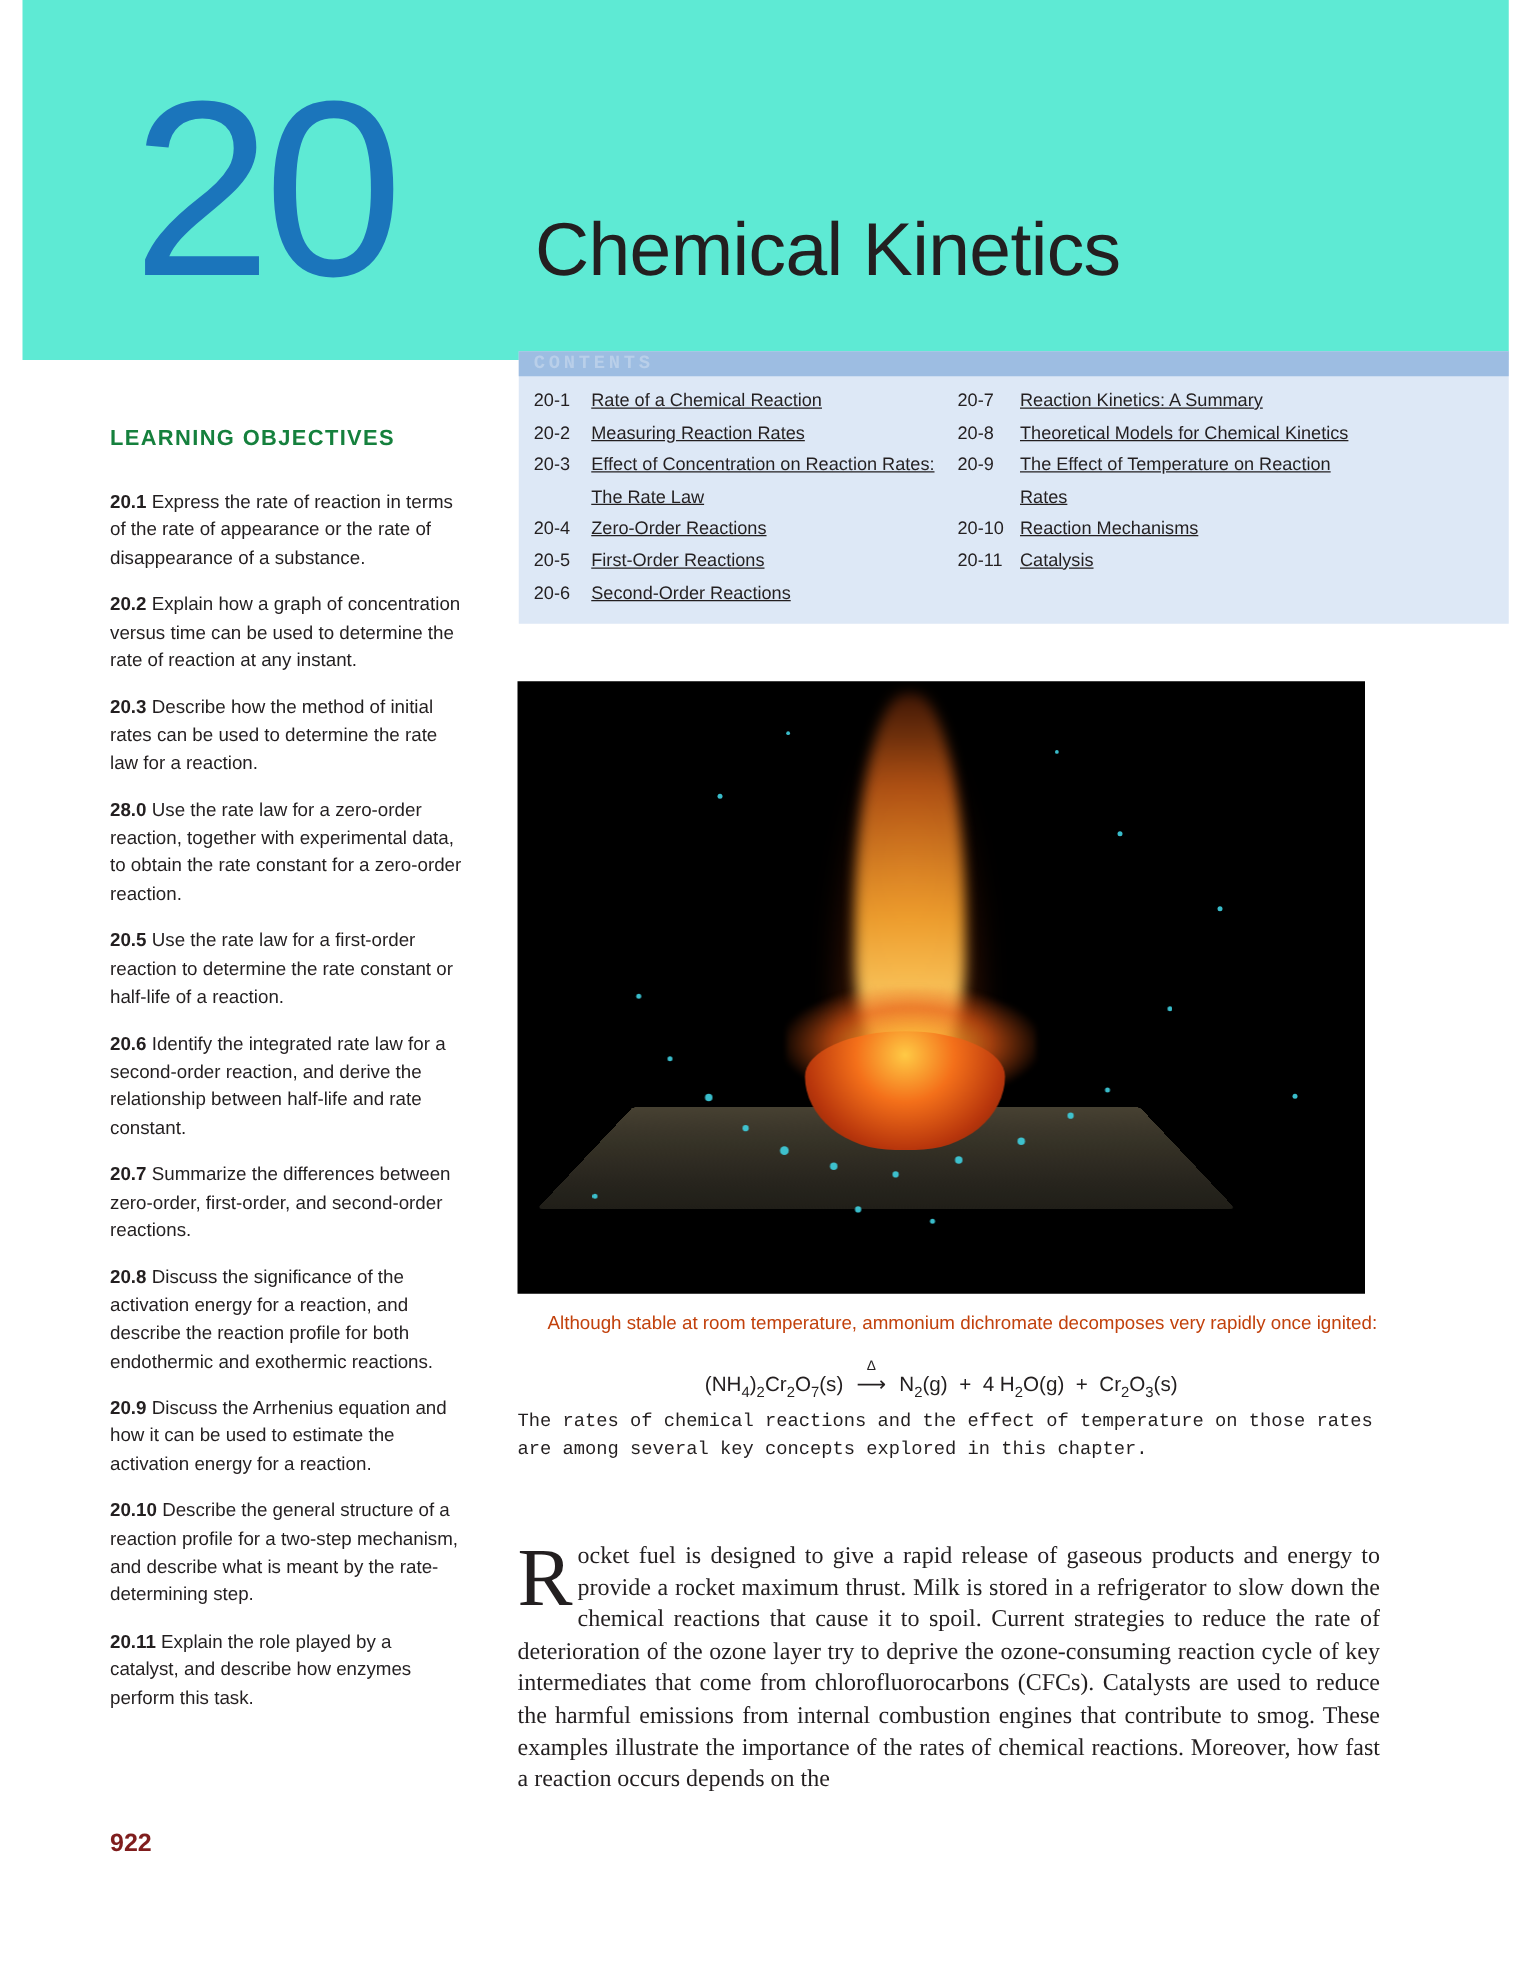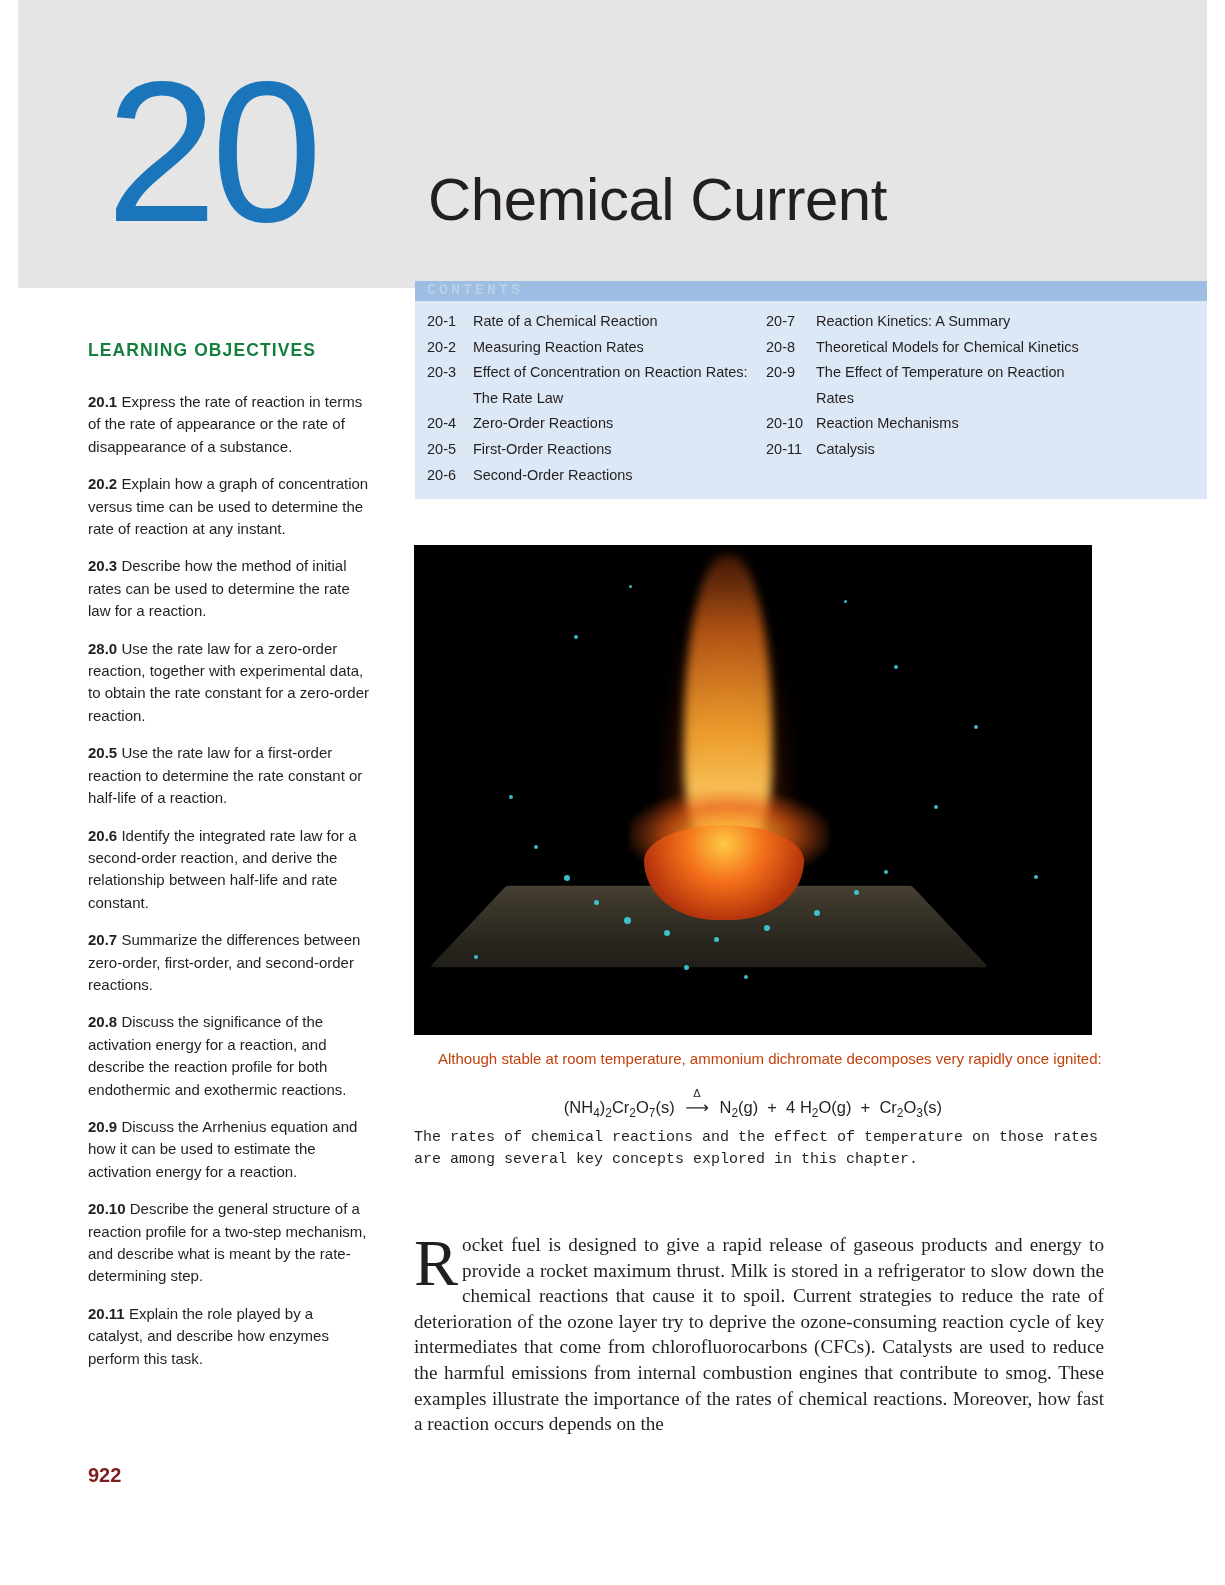--- a/index.html
+++ b/index.html
@@ -16,21 +16,21 @@
     overflow: hidden;
   }
 
   
   .banner {
     position: absolute;
     left: 18px;
     top: 0;
     width: 1189px;
     height: 288px;
-    background: #e5e5e5;
+    background: #5eead4;
   }
   .chapter-number {
     position: absolute;
     left: 88px;
     top: 52px;
     font-size: 200px;
     line-height: 200px;
     color: #1b75bb;
     font-weight: 400;
     letter-spacing: -6px;
@@ -78,20 +78,21 @@
     font-size: 14.5px;
     line-height: 25.6px;
     color: #231f20;
   }
   .toc-col.left { left: 427px; top: 309px; width: 330px; }
   .toc-col.right { left: 766px; top: 309px; width: 330px; }
   .toc-item {
     position: relative;
     padding-left: 46px;
     margin-bottom: 0px;
+    text-decoration: underline;
   }
   .toc-item .num {
     position: absolute;
     left: 0;
     top: 0;
   }
   .toc-col.right .toc-item { padding-left: 50px; }
 
   
   .lo-head {
@@ -240,21 +241,21 @@
     font-size: 20px;
     font-weight: 700;
     color: #7f1d1d;
   }
 </style>
 </head>
 <body>
 
 <div class="banner">
   <div class="chapter-number">20</div>
-  <div class="chapter-title">Chemical Current</div>
+  <div class="chapter-title">Chemical Kinetics</div>
 </div>
 
 <div class="contents-box"></div>
 <div class="contents-head">
   <span>CONTENTS</span>
 </div>
 
 <div class="toc-col left">
   <div class="toc-item">
     <span class="num">20-1</span>

